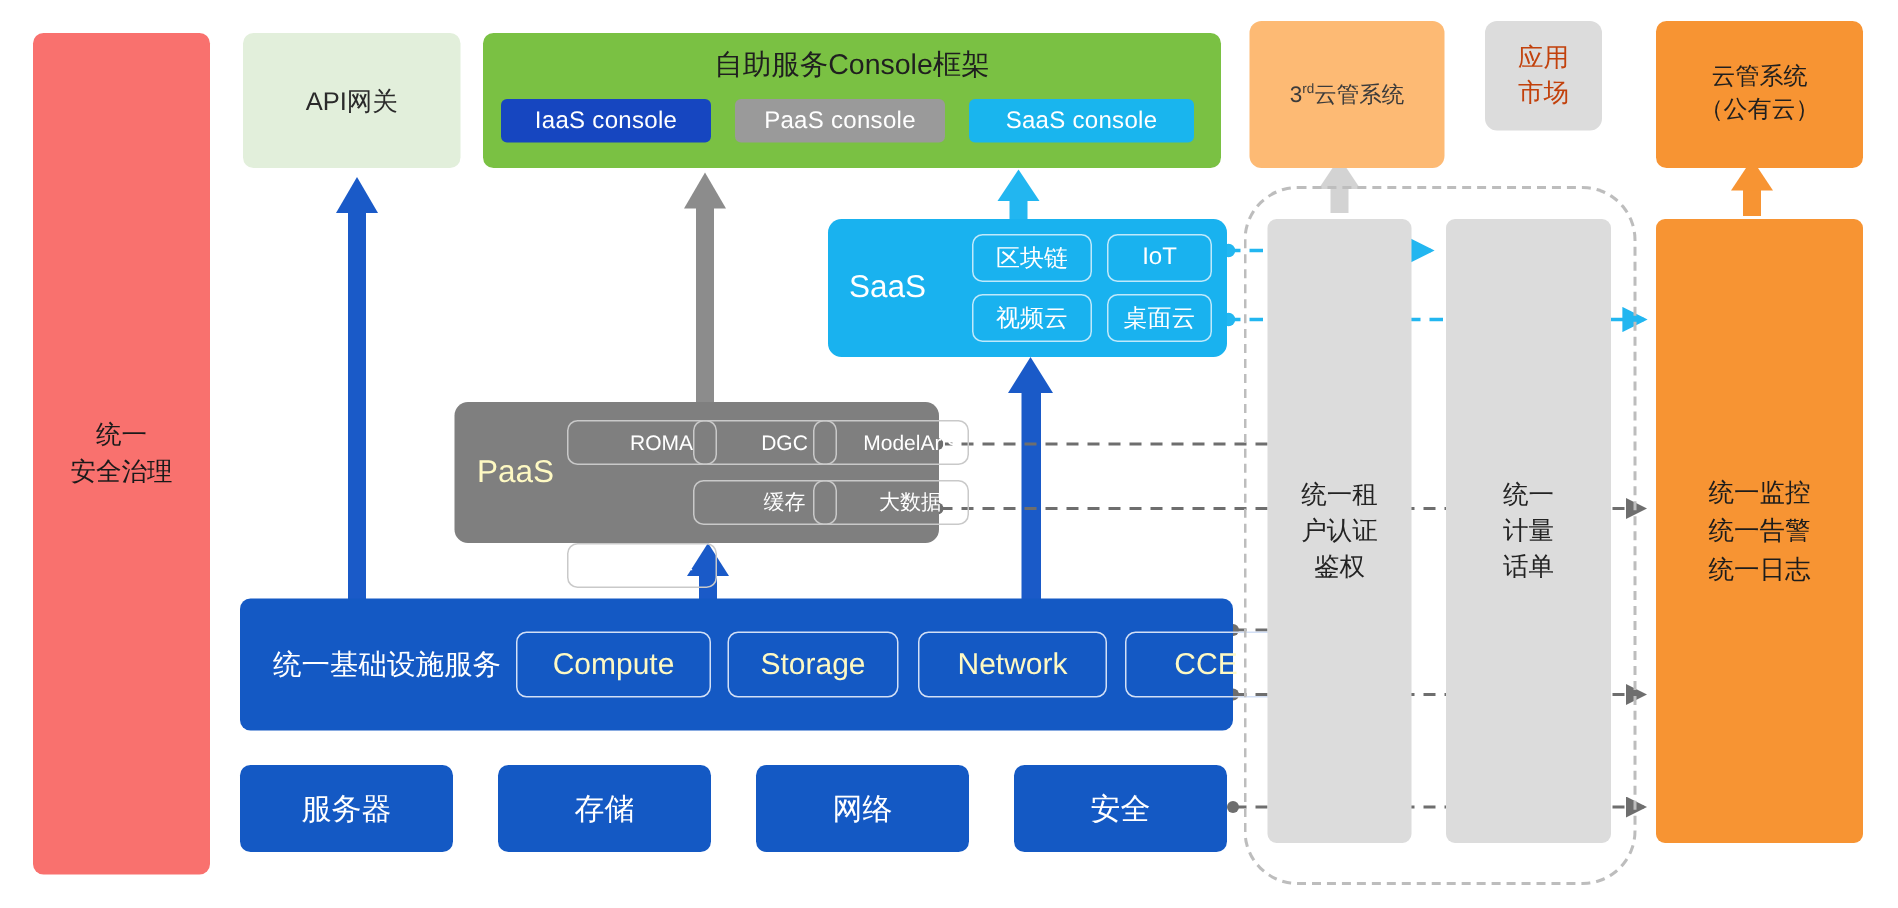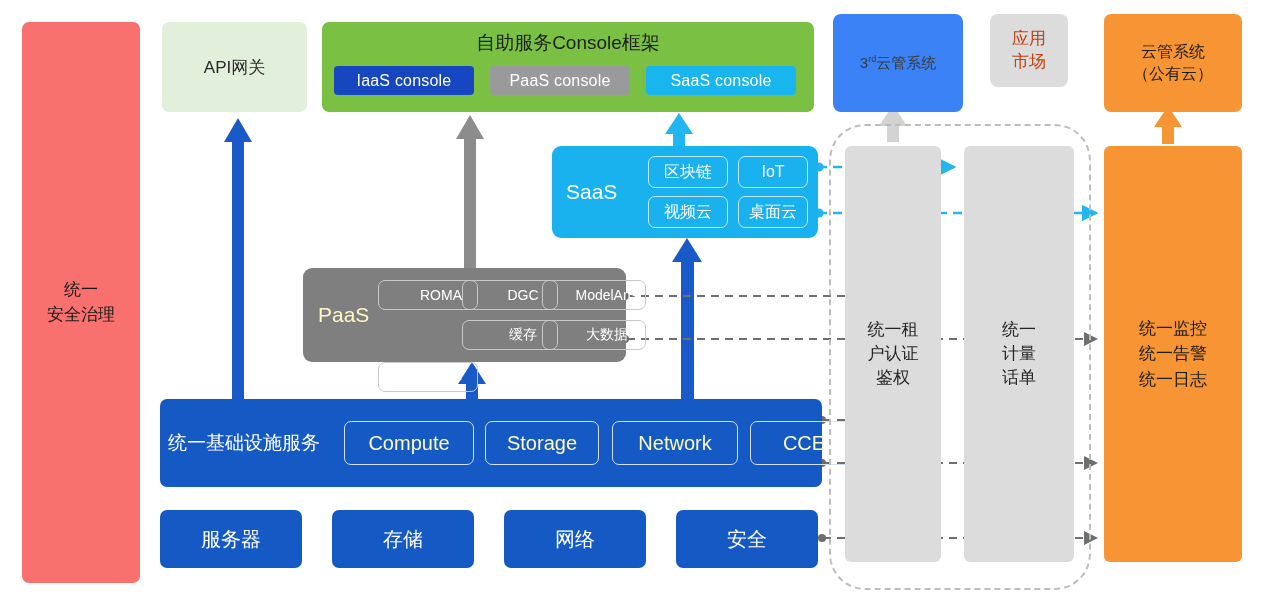--- a/index.html
+++ b/index.html
@@ -45,21 +45,21 @@
     border-radius:4px;display:flex;align-items:center;justify-content:center;
     color:#ffffff;font-size:16px;letter-spacing:.2px;
   }
   .chip-iaas{left:12px;width:140px;background:#1646c0;}
   .chip-paas{left:168px;width:140px;background:#9a9a9a;}
   .chip-saas{left:324px;width:150px;background:#19b5ee;}
 
   
   .thirdparty{
     left:833px;top:14px;width:130px;height:98px;
-    background:#3b82f6;border-radius:8px;color:#3b3b3b;font-size:15px;
+    background:#fdba74;border-radius:8px;color:#3b3b3b;font-size:15px;
   }
   .appmarket{
     left:990px;top:14px;width:78px;height:73px;
     background:#dcdcdc;border-radius:8px;color:#c2410c;font-size:17px;line-height:1.35;
   }
   .opsplat{
     left:1104px;top:14px;width:138px;height:98px;
     background:#f79433;border-radius:7px;color:#1f1f1f;font-size:16px;line-height:1.4;
   }
 
@@ -102,21 +102,21 @@
   .pt3{left:75px;top:52px;width:72px;margin-top:42px;}
   .pt4{left:159px;top:52px;width:68px;}
   .pt5{left:239px;top:52px;width:76px;}
 
   
   .infra{
     left:160px;top:399px;width:662px;height:88px;
     background:#1459c4;border-radius:7px;display:block;
   }
   .infra-label{
-    position:absolute;left:8px;top:50%;transform:translateY(-50%);
+    position:absolute;left:22px;top:50%;transform:translateY(-50%);
     color:#ffffff;font-size:19px;white-space:nowrap;
   }
   .infra-tag{
     position:absolute;top:22px;height:42px;
     border:1.7px solid #d3e0f6;border-radius:7px;
     display:flex;align-items:center;justify-content:center;
     color:#fef9c3;font-size:20px;
   }
   .it0{left:184px;width:128px;}
   .it1{left:325px;width:112px;}

